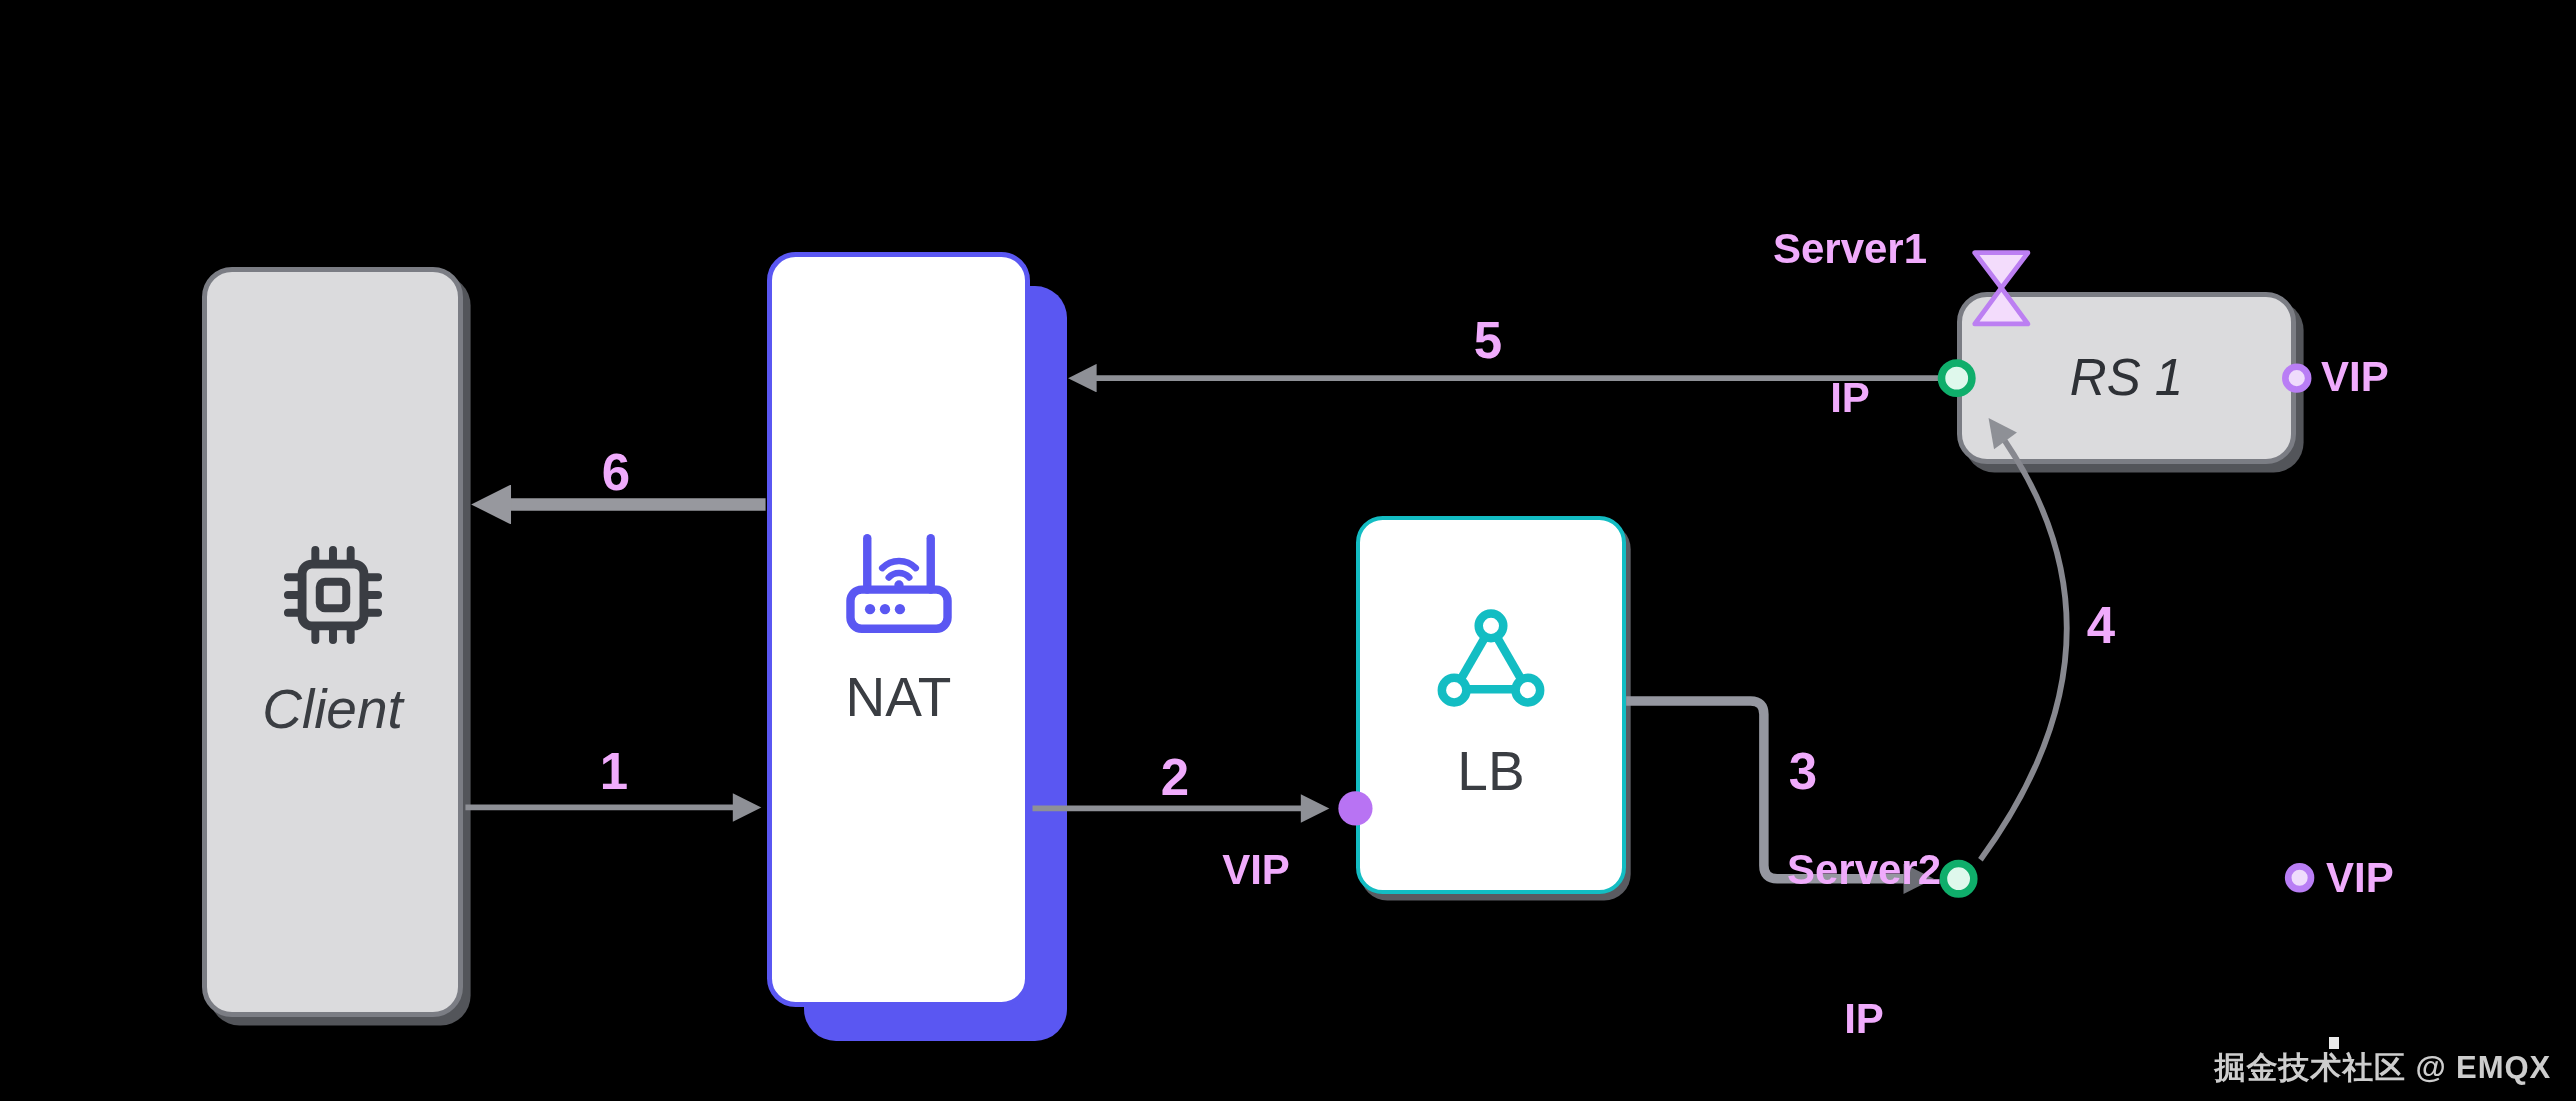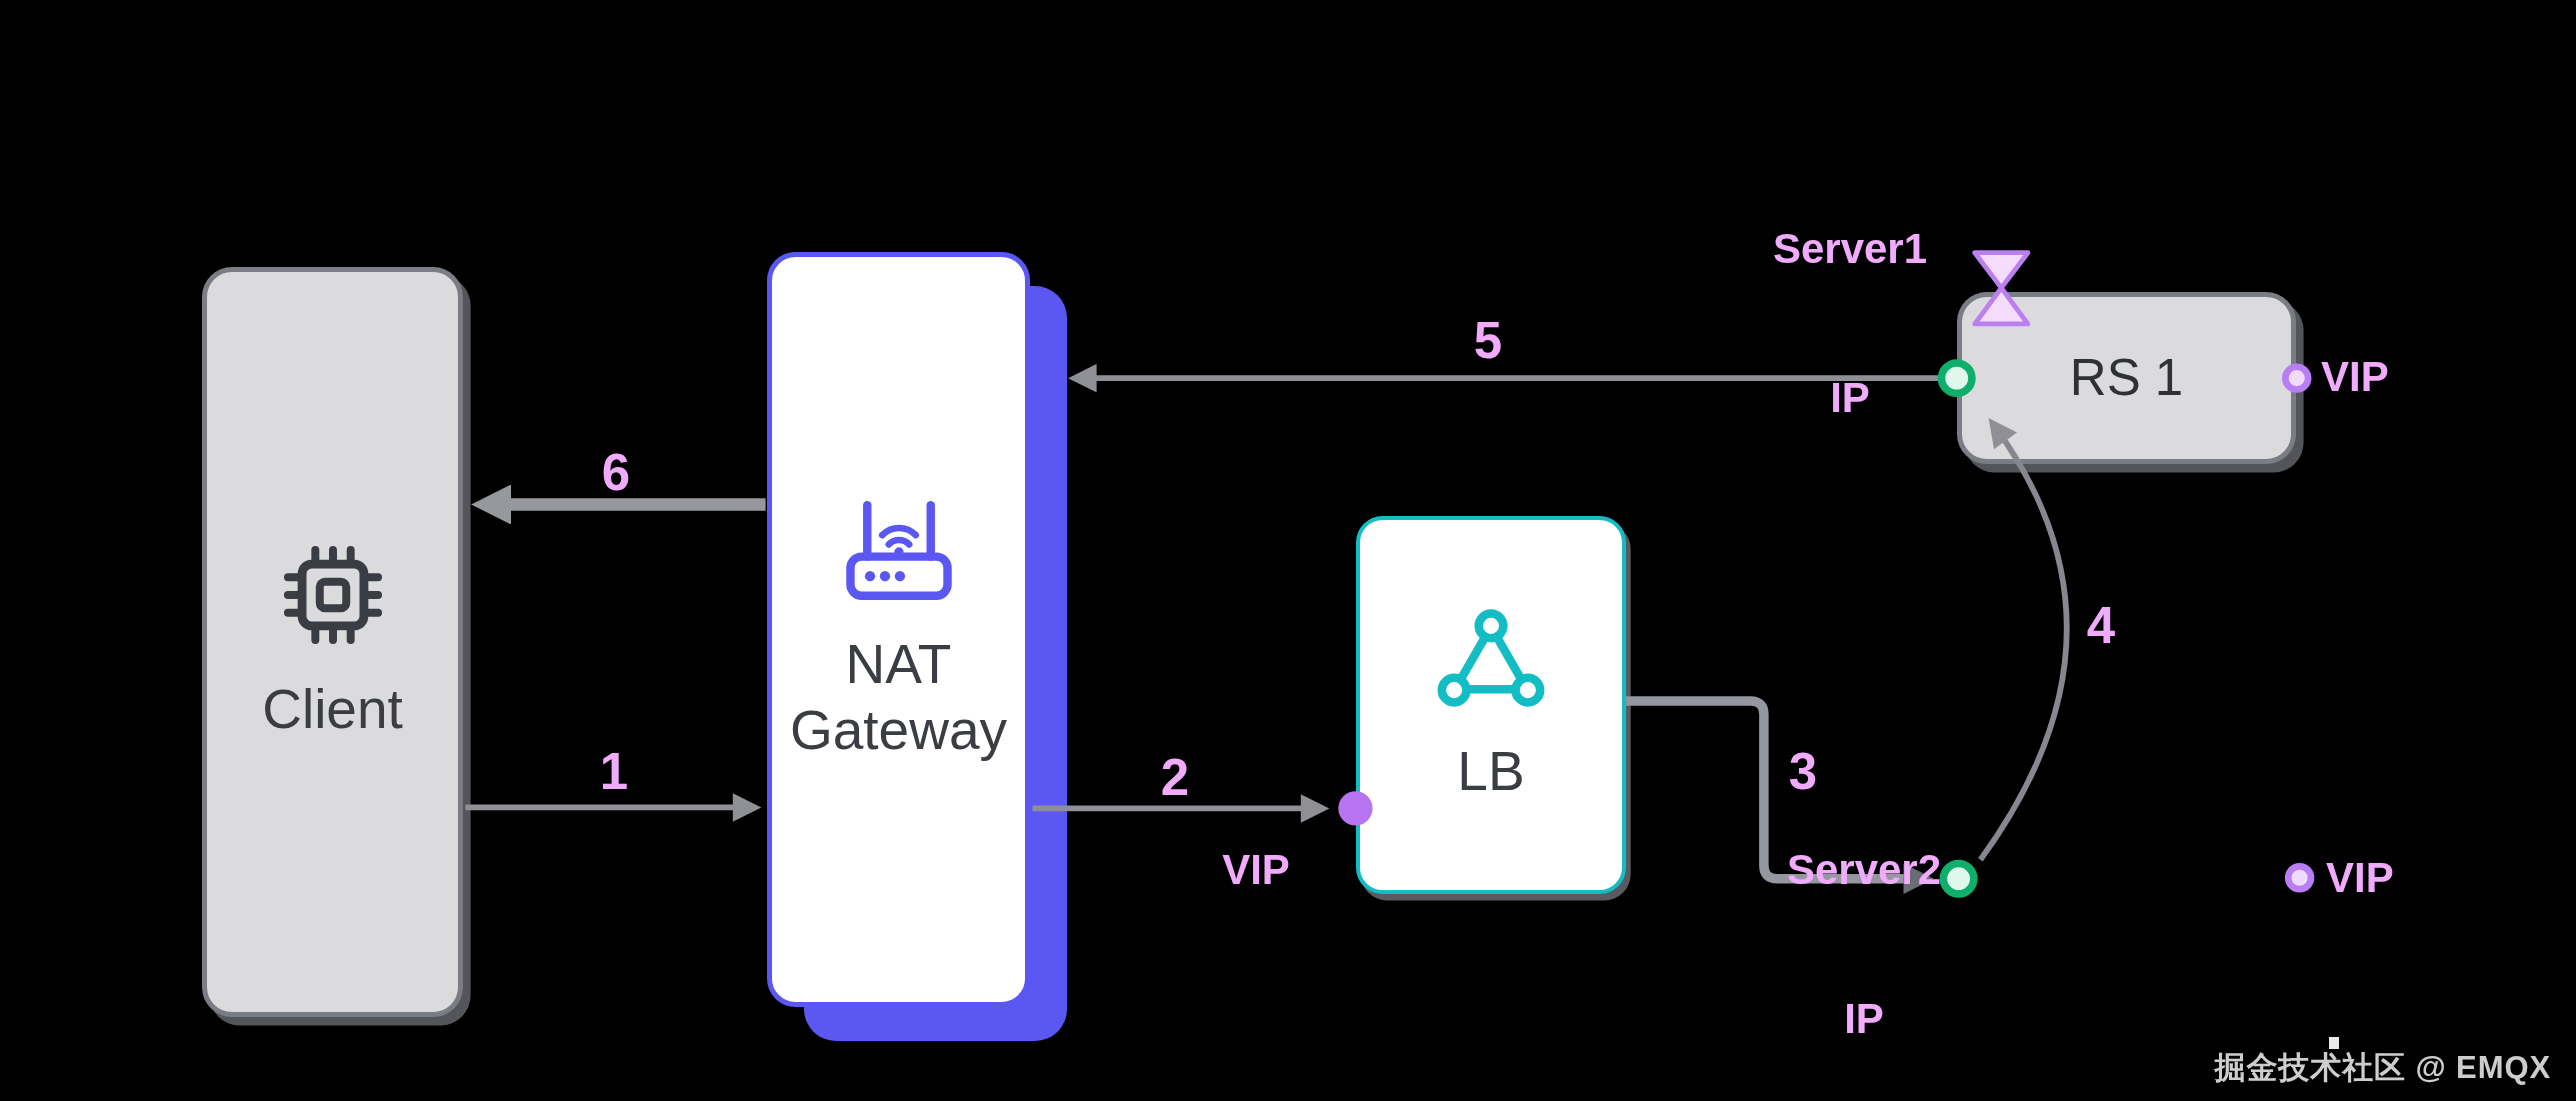--- a/index.html
+++ b/index.html
@@ -6,20 +6,21 @@
   .stage {
     position:relative; width:2576px; height:1102px; background:#000000;
     font-family:"Liberation Sans","DejaVu Sans",sans-serif; overflow:hidden;
   }
   
   .node { position:absolute; box-sizing:border-box; display:flex; flex-direction:column;
           align-items:center; justify-content:center; }
   .node-gray {
     background:#dbdbdd; border:5.7px solid #7b7d84; border-radius:30px;
     box-shadow:7.6px 8.5px 0 #53555a;
+    font-style:italic;
   }
   .node-client { left:202px; top:267px; width:261px; height:750px; gap:28.5px; }
   .nat-shadow { position:absolute; left:804px; top:286px; width:263px; height:755px;
     background:#5a57f2; border-radius:32px; }
   .node-nat { left:767px; top:252px; width:263px; height:755px; gap:25px;
     background:#ffffff; border:5.7px solid #5a57f2; border-radius:28.5px; }
   .node-lb { left:1356px; top:516px; width:270px; height:378px; gap:28px;
     background:#ffffff; border:4.7px solid #13bdc3; border-radius:26.6px;
     box-shadow:4.7px 6.6px 0 #5a5b61; }
   .node-rs { width:339px; height:172px; font-weight:400; }
@@ -80,21 +81,20 @@
       </g>
       <circle cx="60" cy="57" r="5" fill="currentColor" stroke="none"></circle>
       <g fill="currentColor" stroke="none">
         <circle cx="29" cy="83" r="5.5"></circle>
           <circle cx="45" cy="83" r="5.5"></circle>
           <circle cx="61" cy="83" r="5.5"></circle>
       </g>
     </svg>
     <div class="node-label">
       <div>NAT</div>
-      <div>Gateway</div>
     </div>
   </div>
 
   <div class="node node-lb">
     <svg class="icon-lb" viewBox="0 0 120 110" fill="none" stroke="currentColor">
       <g stroke-width="9">
         <path d="M60 22 L22 88"></path>
           <path d="M60 22 L98 88"></path>
           <path d="M22 88 H98"></path>
       </g>

